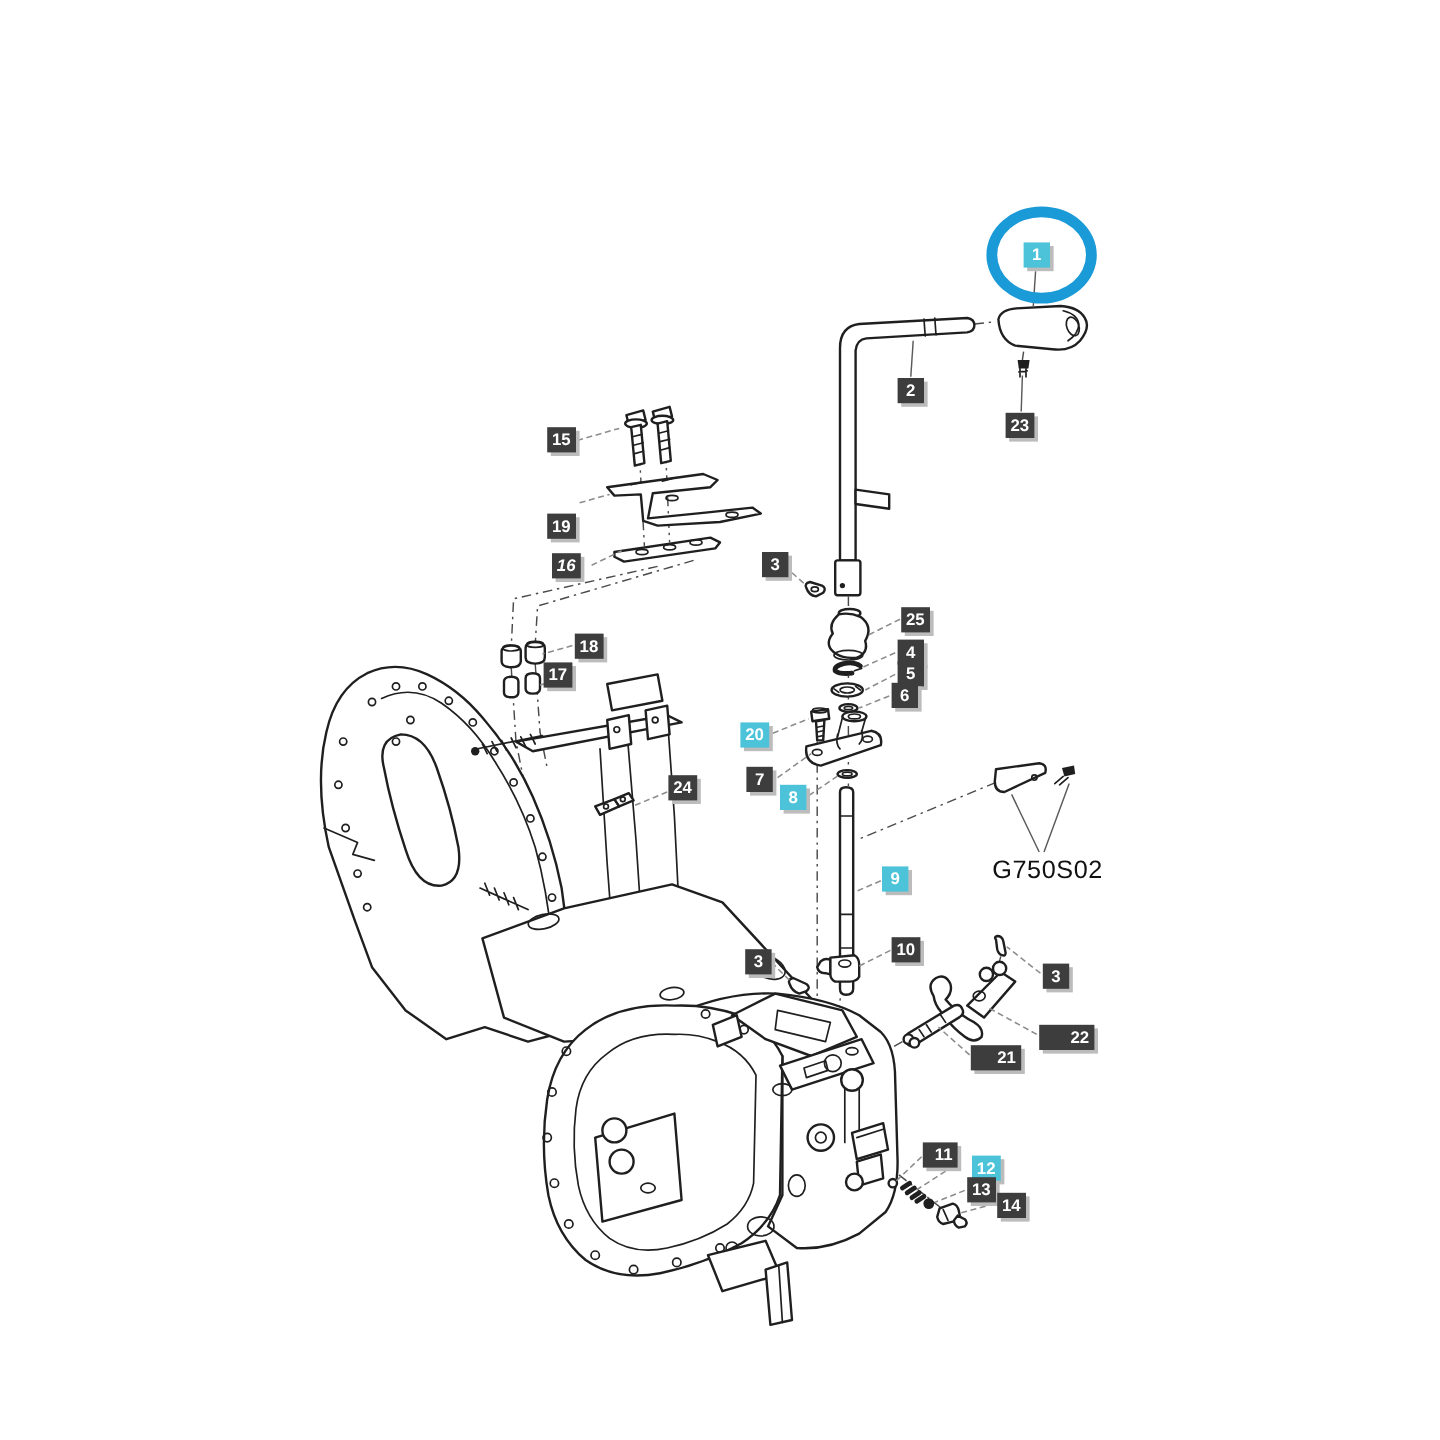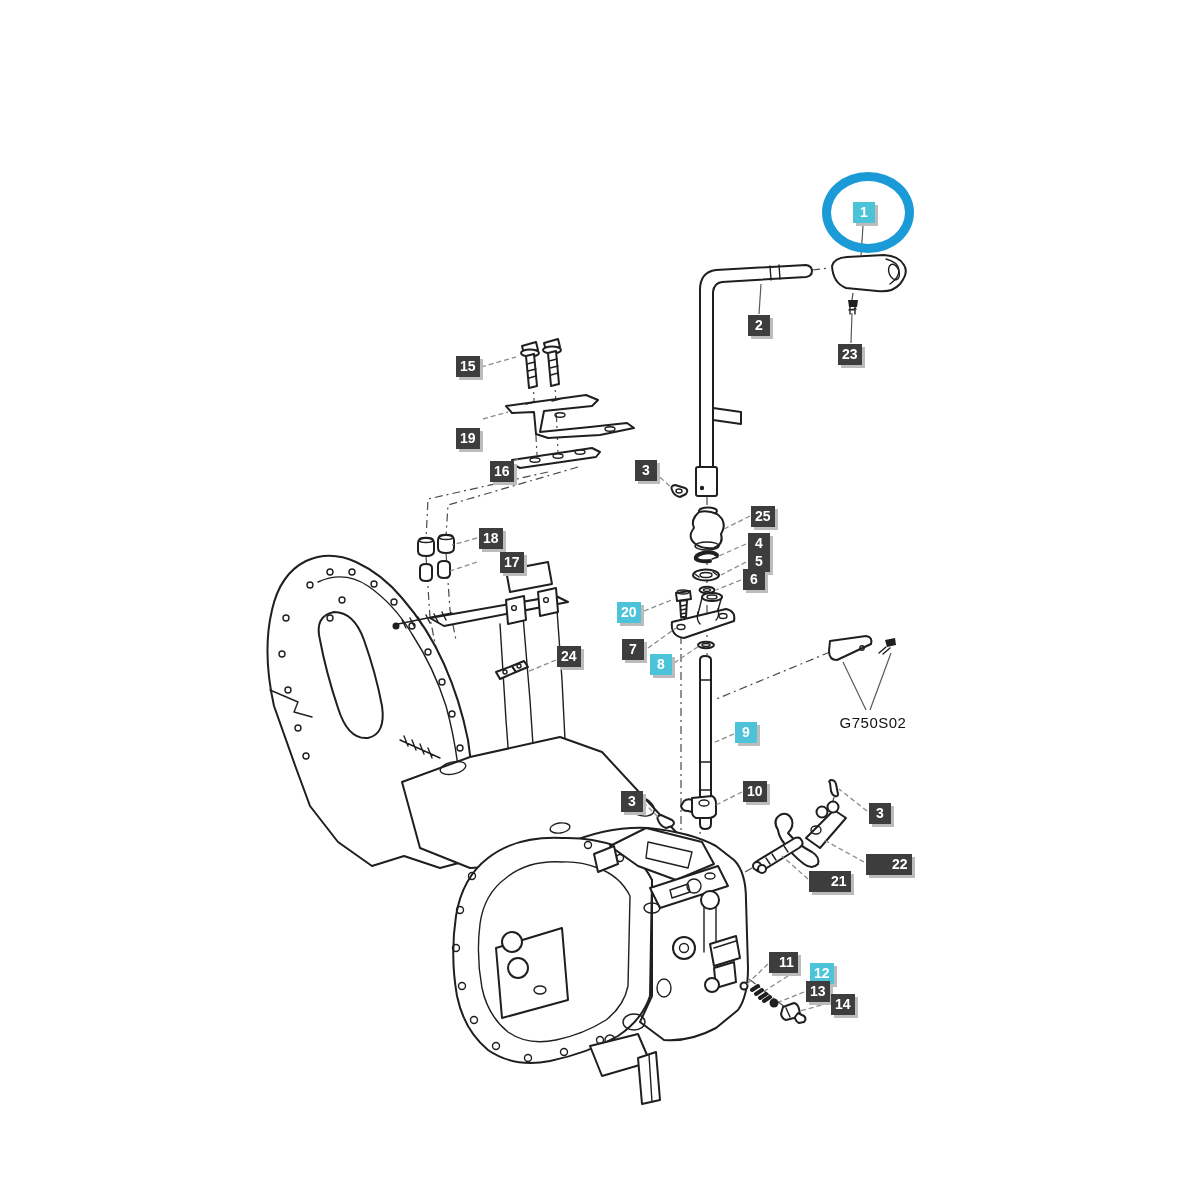--- a/index.html
+++ b/index.html
@@ -17,21 +17,21 @@
   .leader-solid{fill:none;stroke:#5a5a5a;stroke-width:1.2;}
   .part-label{
     position:absolute;min-width:14px;height:21px;line-height:21px;padding:0 4px;
     font-size:14px;font-weight:bold;color:#fff;text-align:center;
     box-shadow:3px 3px 0 var(--shadow);user-select:none;
   }
   .part-label.dark{background:var(--dark);}
   .part-label.cyan{background:var(--cyan);}
   #code-text{
     position:absolute;left:818px;top:714px;width:110px;text-align:center;
-    font-size:15px;color:#111;letter-spacing:.5px;
+    font-size:21px;color:#111;letter-spacing:.5px;
   }
   #highlight-ring{
     position:absolute;left:822px;top:172px;width:92px;height:81px;
     border:9px solid var(--blue);border-radius:50%;box-sizing:border-box;
   }
 </style>
 </head>
 <body>
 
 <div id="stage" style="--blue: #1a9ad6; --dark: #3d3d3d; --cyan: #4cc3d9; --shadow: #bcbcbc; --ink: #1f1f1f;">
@@ -335,24 +335,24 @@
       <path class="leader" d="M829,1003 L800,1011"></path>
     </g>
   </svg>
 
   <div id="labels">
       <div class="part-label cyan" style="left: 853px; top: 202px;">1</div>
       <div class="part-label dark" style="left: 748px; top: 315px;">2</div>
       <div class="part-label dark" style="left: 838px; top: 344px;">23</div>
       <div class="part-label dark" style="left: 456px; top: 356px;">15</div>
       <div class="part-label dark" style="left: 456px; top: 408px; margin-top: 20px;">19</div>
-      <div class="part-label dark" style="left: 490px; top: 461px;">16</div>
+      <div class="part-label dark" style="left: 460px; top: 461px; font-style: italic;">16</div>
       <div class="part-label dark" style="left: 635px; top: 460px;">3</div>
       <div class="part-label dark" style="left: 479px; top: 528px;">18</div>
-      <div class="part-label dark" style="left: 500px; top: 552px;">17</div>
+      <div class="part-label dark" style="left: 453px; top: 552px;">17</div>
       <div class="part-label dark" style="left: 751px; top: 506px;">25</div>
       <div class="part-label dark" style="left: 748px; top: 533px;">4</div>
       <div class="part-label dark" style="left: 748px; top: 551px;">5</div>
       <div class="part-label dark" style="left: 743px; top: 569px;">6</div>
       <div class="part-label cyan" style="left: 617px; top: 602px;">20</div>
       <div class="part-label dark" style="left: 622px; top: 639px;">7</div>
       <div class="part-label cyan" style="left: 650px; top: 654px;">8</div>
       <div class="part-label dark" style="left: 557px; top: 646px;">24</div>
       <div class="part-label cyan" style="left: 735px; top: 722px;">9</div>
       <div class="part-label dark" style="left: 621px; top: 791px;">3</div>

